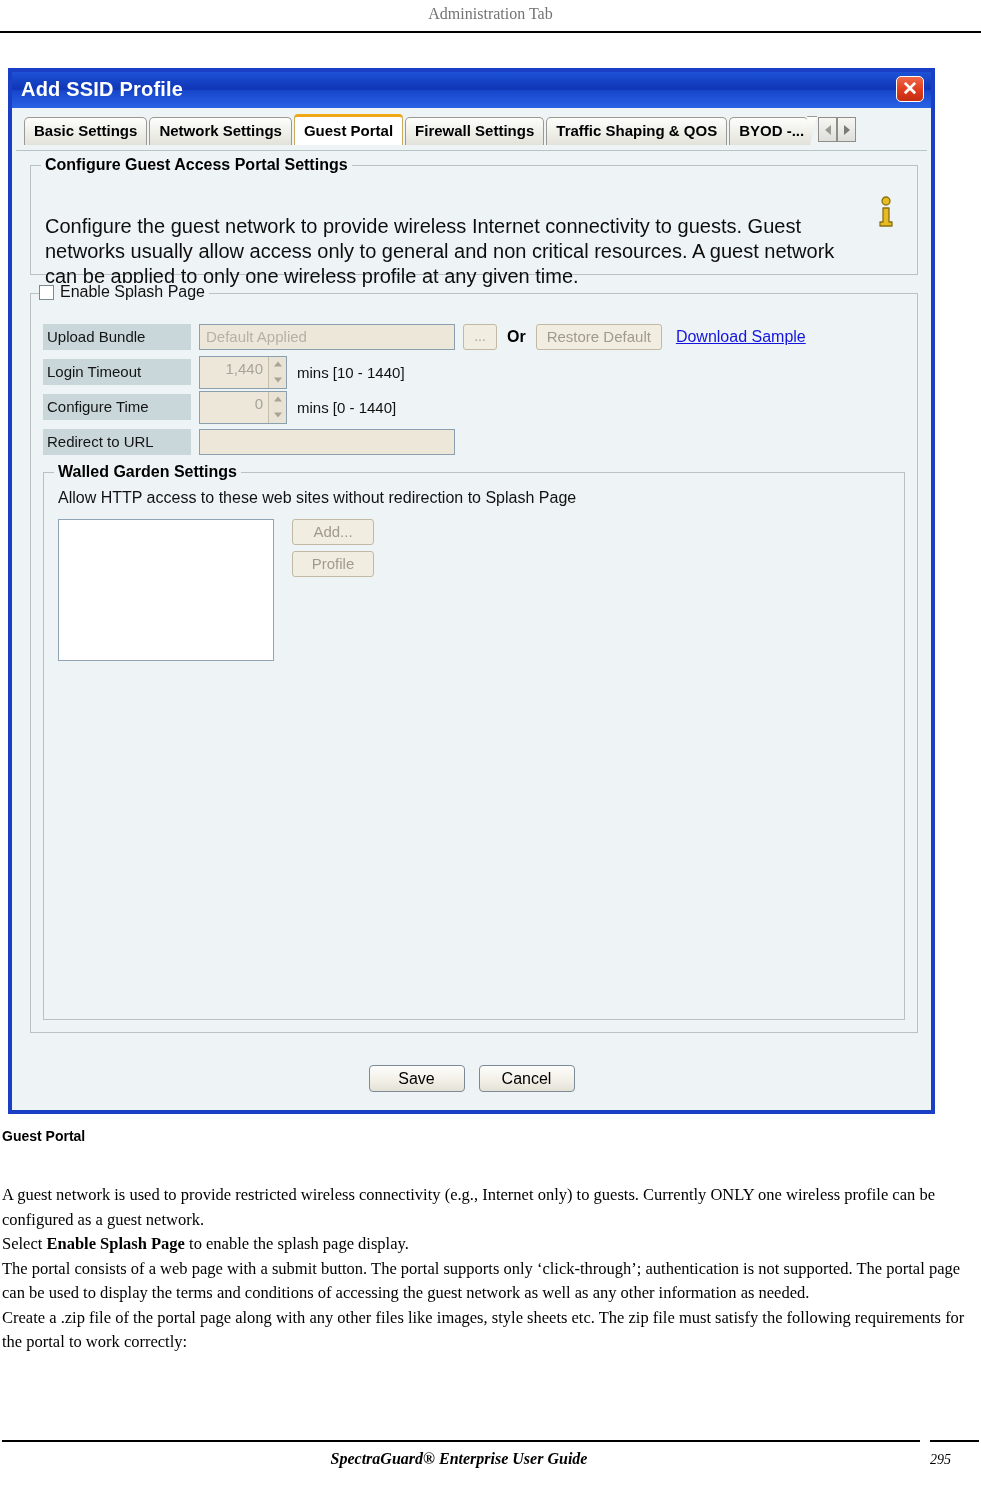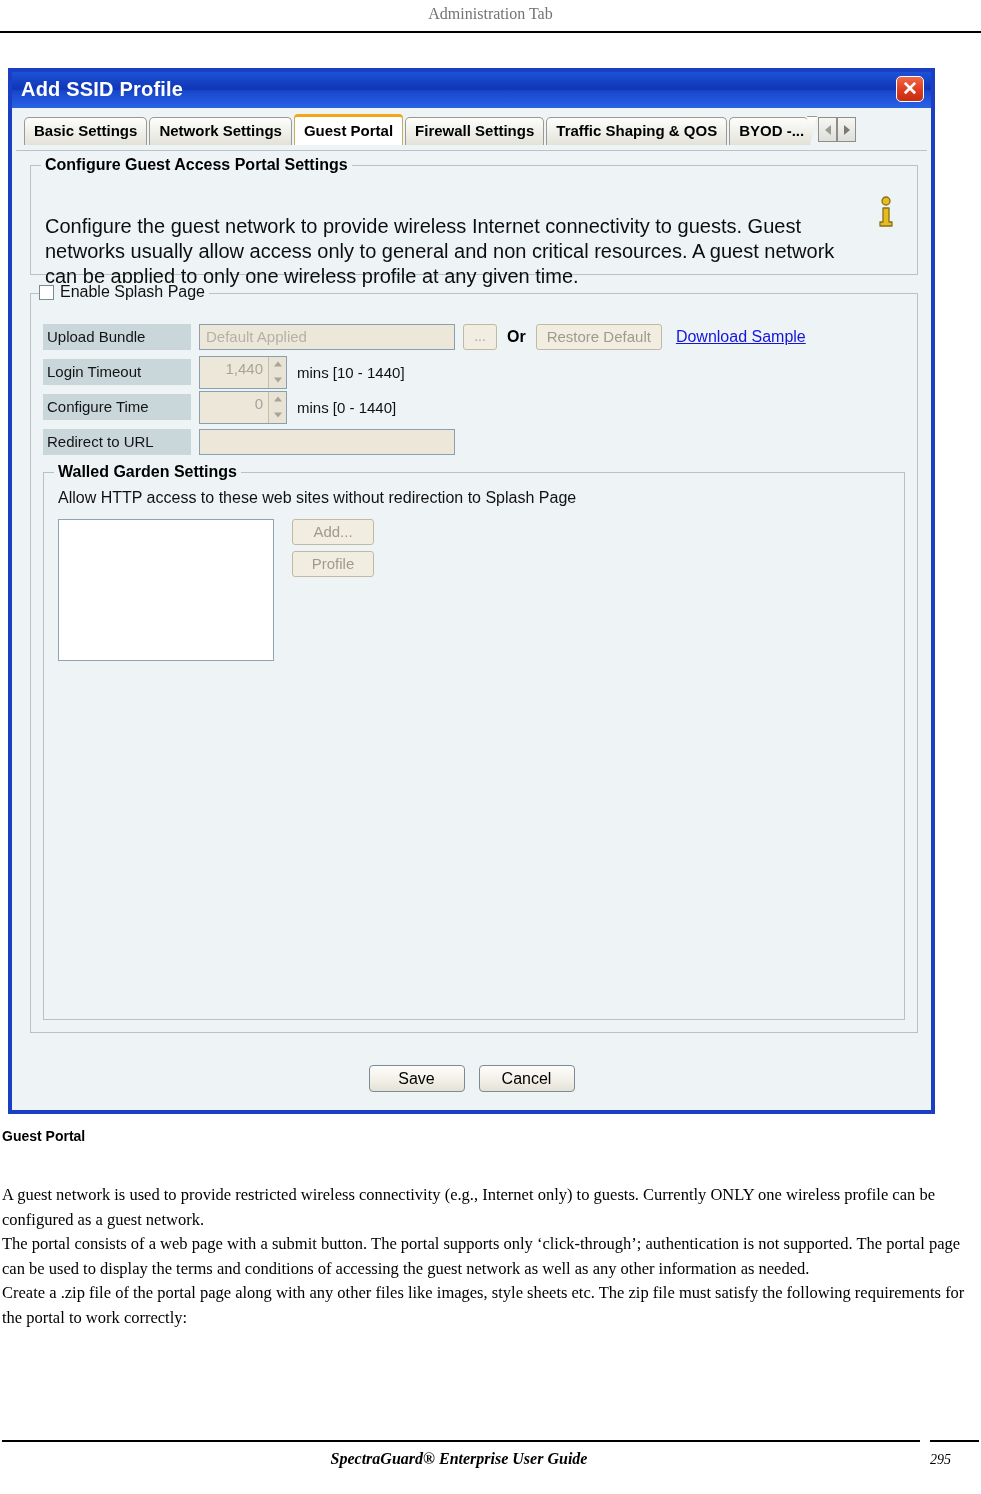--- a/index.html
+++ b/index.html
@@ -605,20 +605,21 @@
       <div class="dlg-btn">Cancel</div>
     </div>
 
   </div>
 </div>
 
 <div class="caption">Guest Portal</div>
 
 <div class="bodytext">
   <p>A guest network is used to provide restricted wireless connectivity (e.g., Internet only) to guests. Currently ONLY one wireless profile can be configured as a guest network.</p>
+  <p><span>Select </span><b>Enable Splash Page</b><span>  to enable the splash page display.</span></p>
   <p>The portal consists of a web page with a submit button.  The portal supports only ‘click-through’; authentication is not supported. The portal page can be used to display the terms and conditions of accessing the guest network as well as any other information as needed.</p>
   <p>Create a .zip file of the portal page along with any other files like images, style sheets etc. The zip file must satisfy the following requirements for the portal to work correctly:</p>
 </div>
 
 <div class="footer-rule"></div>
 <div class="footer-rule2"></div>
 <div class="footer-title">SpectraGuard®  Enterprise User Guide</div>
 <div class="footer-page">295</div>
 
 </body></html>

